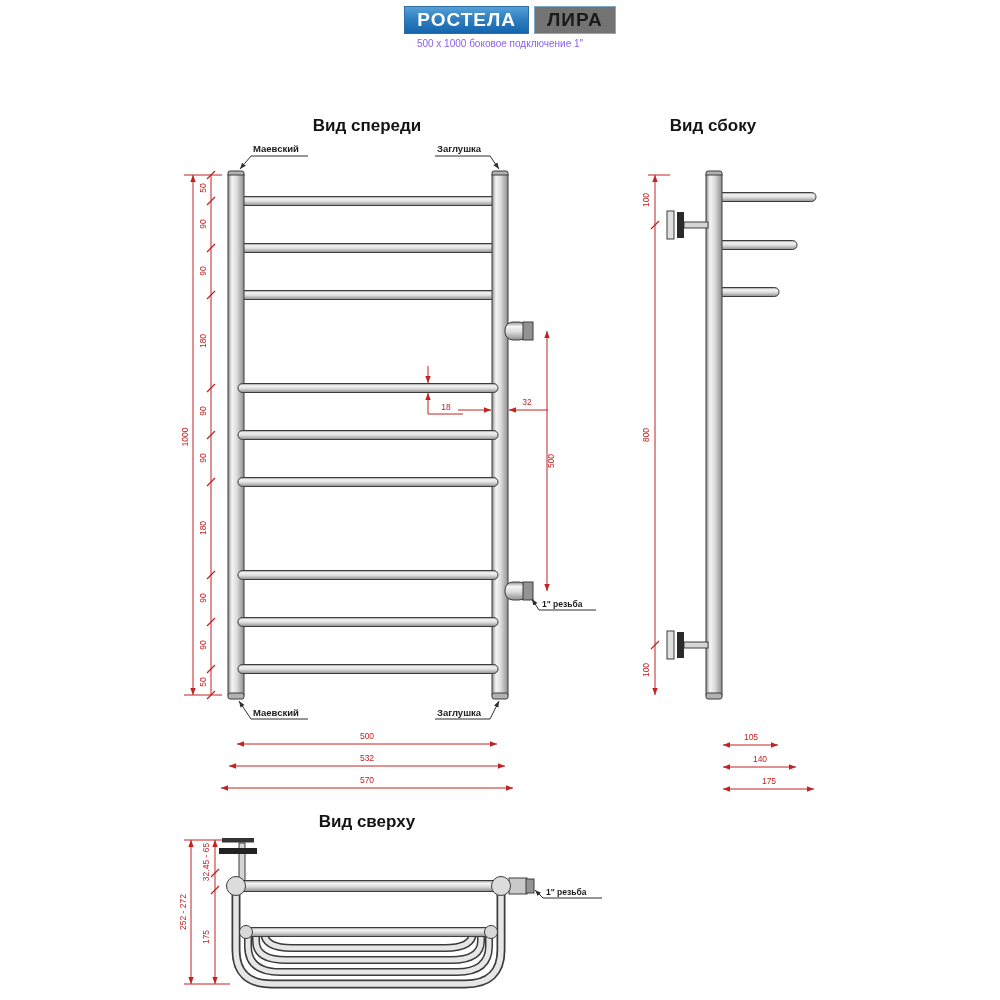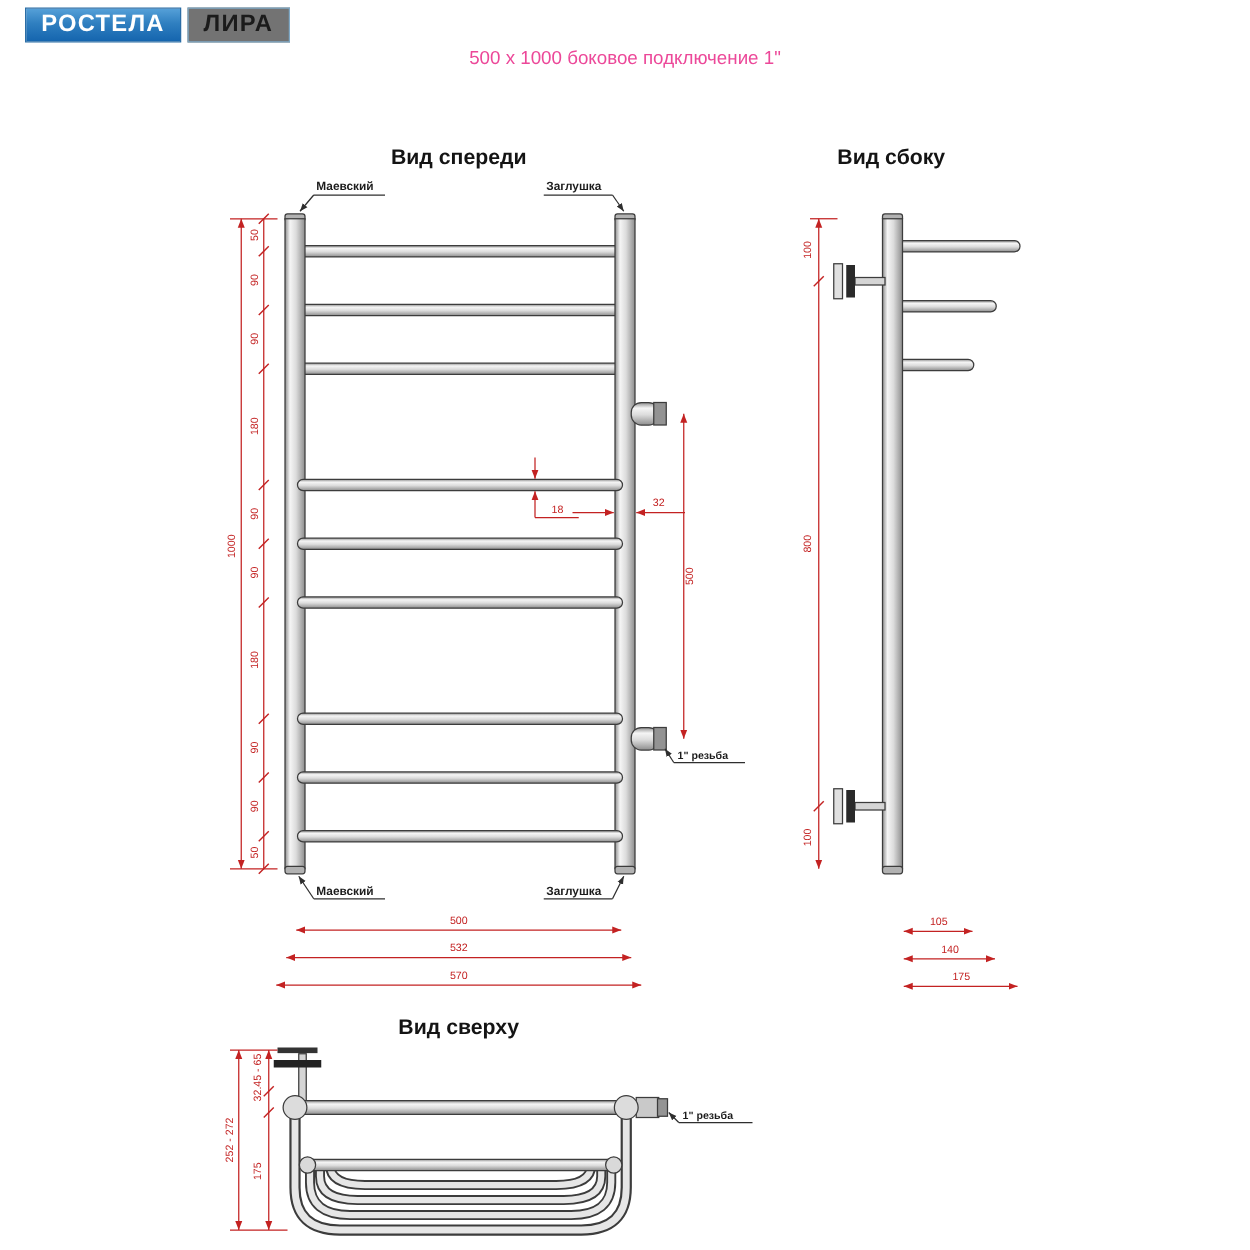--- a/index.html
+++ b/index.html
@@ -1,25 +1,25 @@
 <!DOCTYPE html>
 <html><head>
 <meta charset="utf-8">
 <style>
   html,body{margin:0;padding:0;background:#fff;}
   .canvas{position:relative;width:1000px;height:1000px;background:#ffffff;overflow:hidden;
           font-family:"Liberation Sans", sans-serif;}
   .header{position:absolute;top:6px;left:0;width:100%;text-align:center;z-index:2;}
-  .brand-row{display:flex;justify-content:flex-start;align-items:stretch;gap:5px;padding-left:20px;}
+  .brand-row{display:flex;justify-content:center;align-items:stretch;gap:5px;padding-left:20px;}
   .brand{display:inline-block;padding:2px 12px;font-size:19px;font-weight:bold;letter-spacing:1px;
          color:#ffffff;background:linear-gradient(#55a0d8 0%,#2f7fc0 45%,#1565ae 100%);
          border:1px solid #2b6ea6;}
   .model{display:inline-block;padding:2px 12px;font-size:19px;font-weight:bold;letter-spacing:1px;
          color:#1b1b1b;background:#737373;border:1px solid #7fa9c6;}
-  .subtitle{margin-top:4px;font-size:15px;color:#ec4899;}
+  .subtitle{margin-top:4px;font-size:10px;color:#8b5cf6;}
   svg{position:absolute;top:0;left:0;}
   .vtitle{font-size:17px;font-weight:bold;fill:#141414;}
   .lbl{font-size:9.5px;font-weight:bold;fill:#1c1c1c;}
   .dim{font-size:8.5px;fill:#c32222;}
   .dln{stroke:#c32222;stroke-width:1;fill:none;}
   .bln{stroke:#2e2e2e;stroke-width:1;fill:none;}
   .tube{stroke:#3c3c3c;stroke-width:1;}
 </style>
 </head>
 <body>

